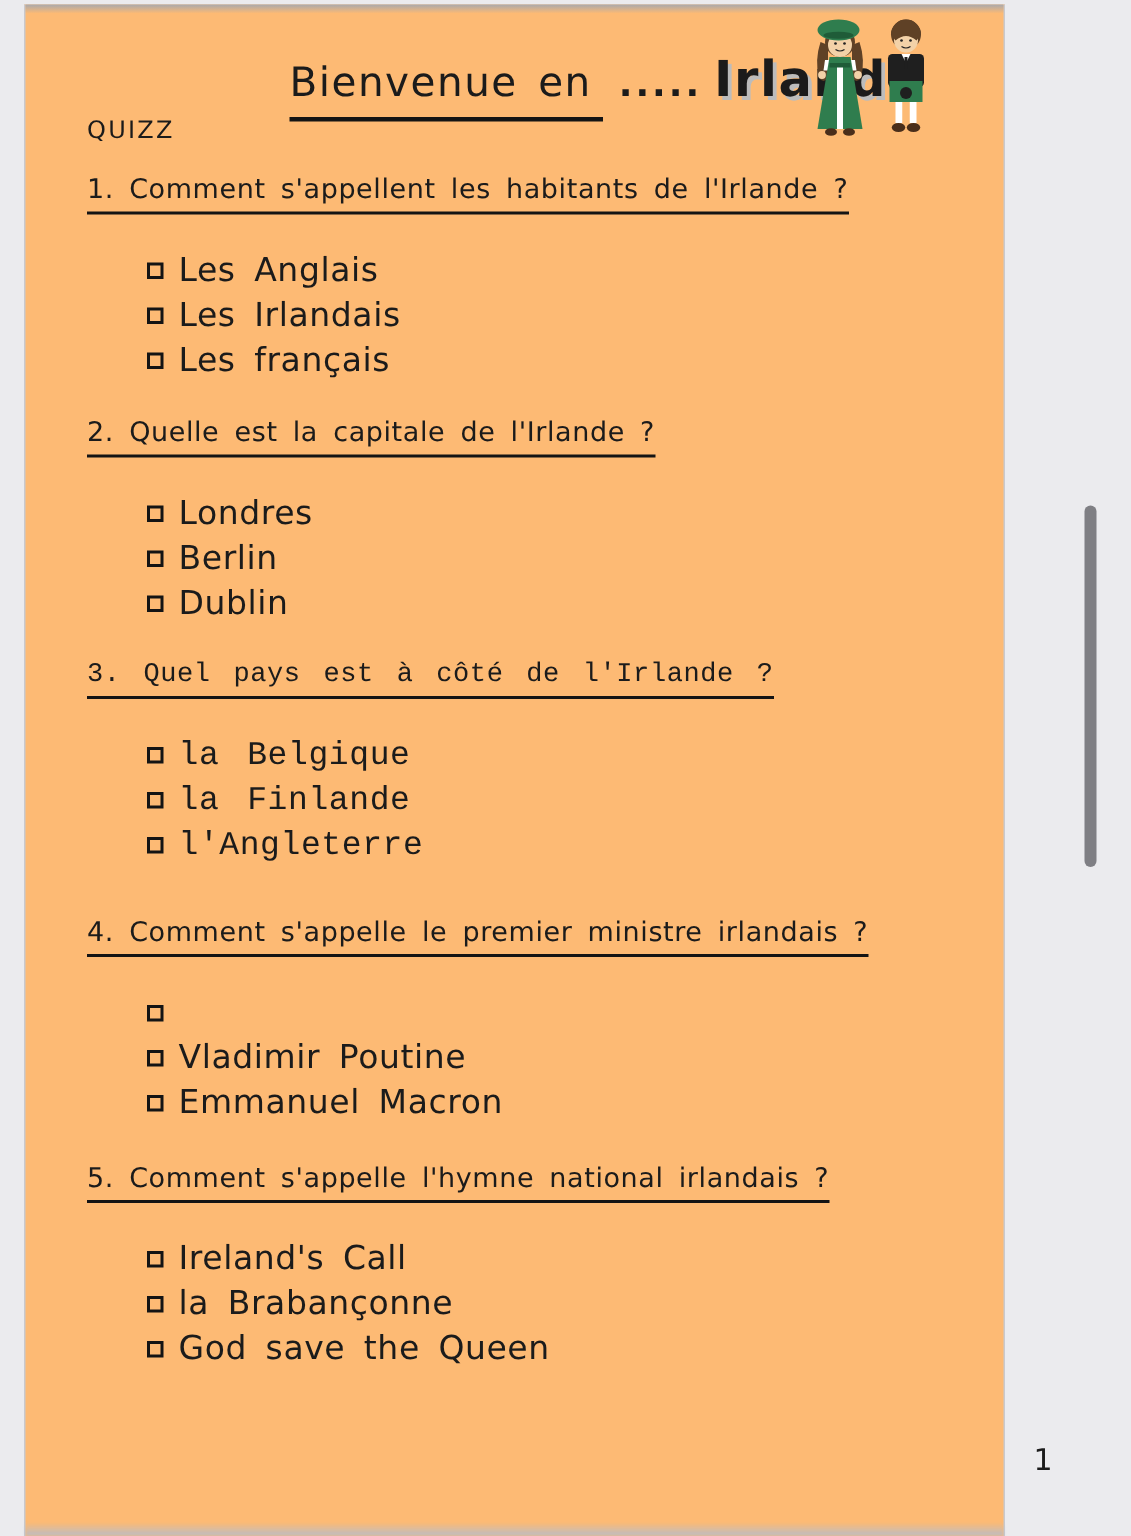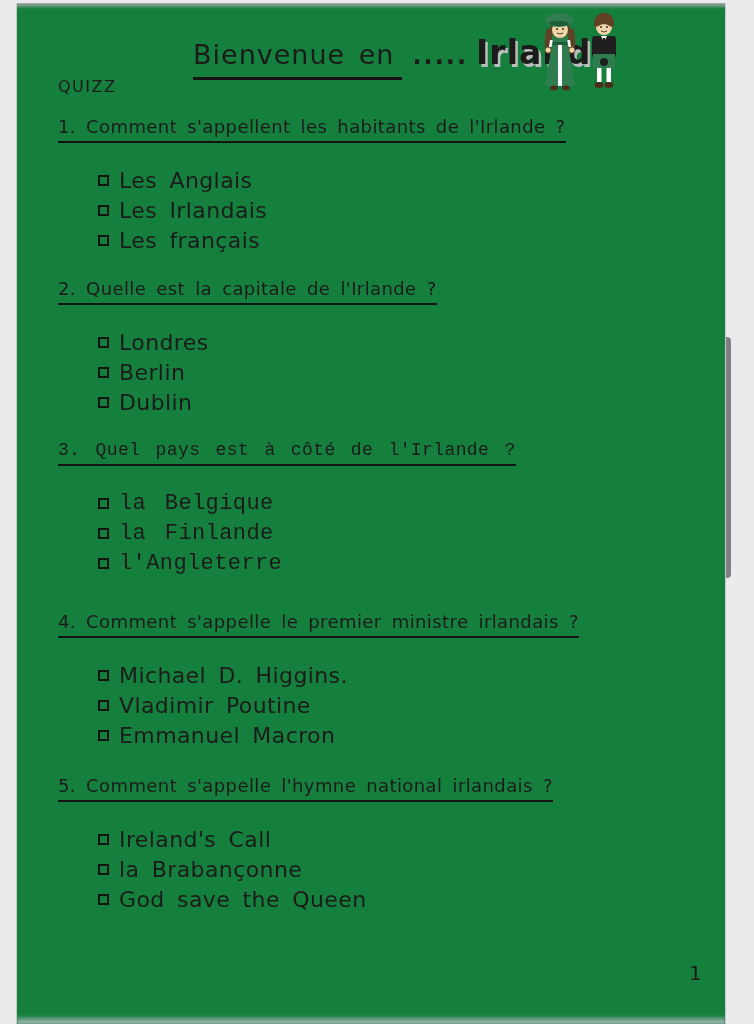--- a/index.html
+++ b/index.html
@@ -5,22 +5,22 @@
   * { margin:0; padding:0; box-sizing:border-box; }
   html,body { width:754px; height:1024px; overflow:hidden; }
   body {
     background:#ebebee;
     font-family:"DejaVu Sans","Liberation Sans",sans-serif;
     color:#1b1b1b;
     position:relative;
   }
   .viewer { position:absolute; inset:0; }
   .page {
-    position:absolute; left:16px; top:3px; width:710px; height:1021px;
-    background:#15803d;
+    position:absolute; left:16px; top:3px; width:654px; height:1021px;
+    background:#fdba74;
     border-left:1px solid #c9c9cd; border-right:1px solid #c9c9cd;
   }
   .page-top-shadow {
     position:absolute; left:0; top:0; width:100%; height:6px;
     background:linear-gradient(#a9a9ad, rgba(255,255,255,0));
   }
   .page-bottom-band {
     position:absolute; left:0; bottom:0; width:100%; height:9px;
     background:linear-gradient(rgba(255,255,255,0), #b9bcc6);
     filter:blur(1px);
@@ -179,21 +179,20 @@
           <span class="option-label">l'Angleterre</span>
         </div>
       </div>
     </div>
 
     <div class="question q4">
       <span class="q-heading">4. Comment s'appelle le premier ministre irlandais ?</span>
       <div class="options">
         <div class="option">
           <span class="checkbox"></span>
-          <span class="option-label">Michael D. Higgins.</span>
         </div>
         <div class="option">
           <span class="checkbox"></span>
           <span class="option-label">Vladimir Poutine</span>
         </div>
         <div class="option">
           <span class="checkbox"></span>
           <span class="option-label">Emmanuel Macron</span>
         </div>
       </div>

